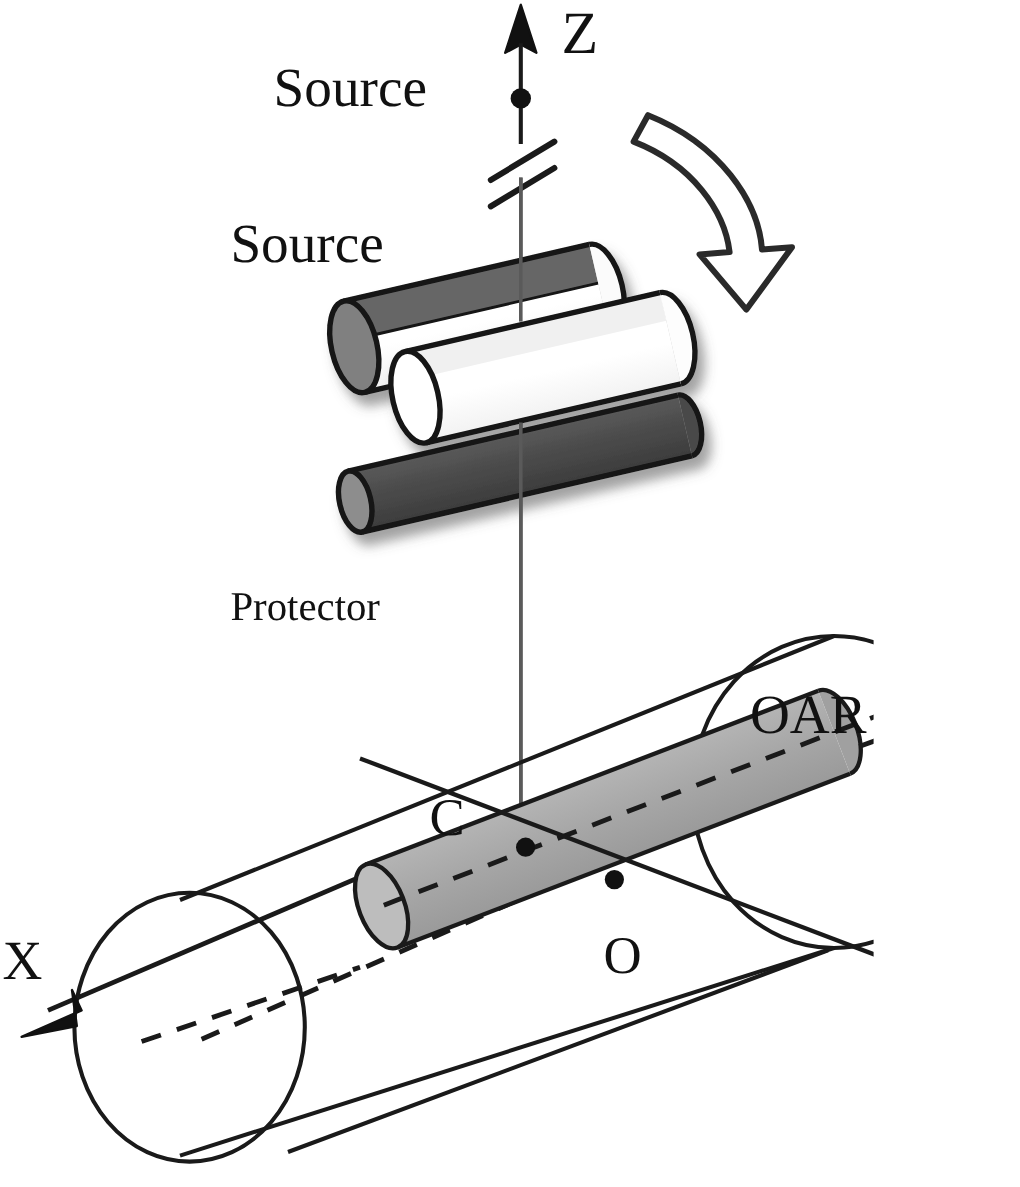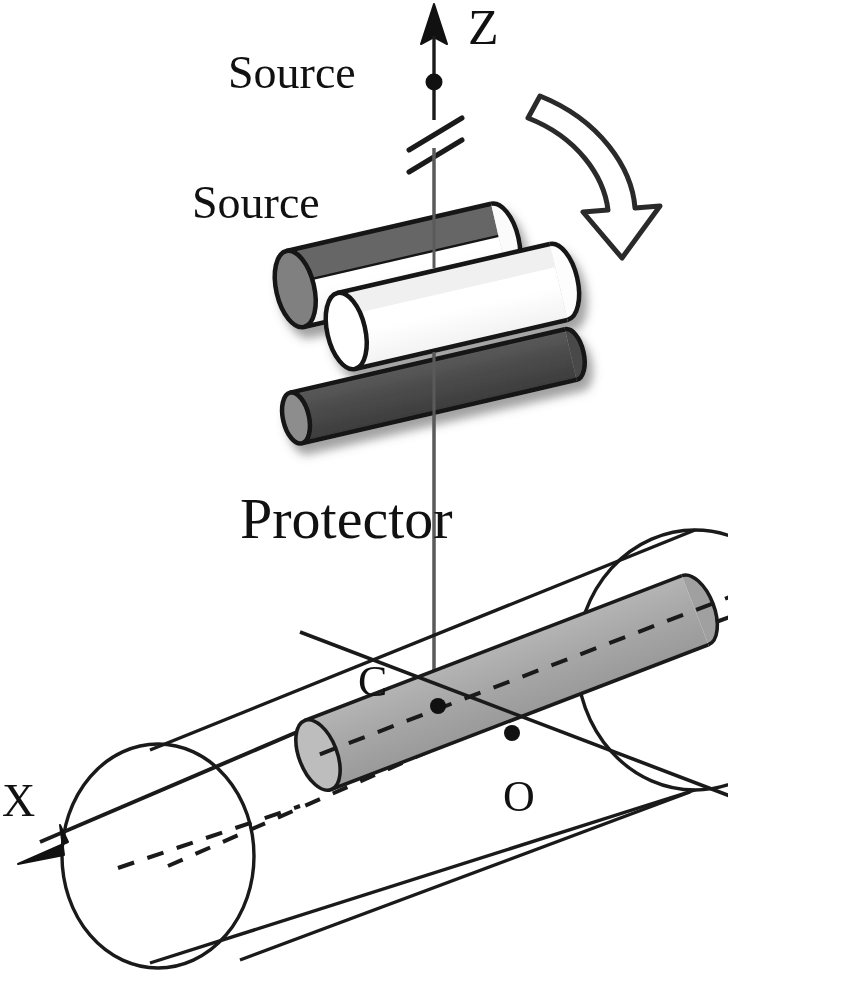--- a/index.html
+++ b/index.html
@@ -29,21 +29,21 @@
     position: absolute;
     font-family: "Liberation Serif", "DejaVu Serif", serif;
     color: #111111;
     white-space: nowrap;
     line-height: 1;
     user-select: none;
   }
   #label-source { left: 228px; top: 50px;  font-size: 46px; }
   #label-z      { left: 468px; top: 2px;   font-size: 50px; }
   #label-shapers{ left: 192px; top: 180px; font-size: 46px; }
-  #label-protector{ left: 192px; top: 490px; font-size: 58px; margin-left: 48px; }
+  #label-protector{ left: 192px; top: 490px; font-size: 34px; }
   #label-oar    { left: 625px; top: 573px; font-size: 46px; }
   #label-c      { left: 358px; top: 660px; font-size: 44px; }
   #label-o      { left: 503px; top: 775px; font-size: 44px; }
   #label-x      { left: 2px;   top: 778px; font-size: 46px; }
   #label-y      { left: 802px; top: 776px; font-size: 46px; }
 </style>
 </head>
 <body>
 
 <div id="diagram-root">
@@ -191,18 +191,19 @@
 
     <circle cx="438" cy="706" r="8" fill="#111111"></circle>
     <circle cx="512" cy="733" r="8" fill="#111111"></circle>
 
   </svg>
 
   <div class="dlabel" id="label-source">Source</div>
   <div class="dlabel" id="label-z">Z</div>
   <div class="dlabel" id="label-shapers">Source</div>
   <div class="dlabel" id="label-protector">Protector</div>
+  <div class="dlabel" id="label-oar">OAR</div>
   <div class="dlabel" id="label-c">C</div>
   <div class="dlabel" id="label-o">O</div>
   <div class="dlabel" id="label-x">X</div>
   <div class="dlabel" id="label-y">Y</div>
 
 </div>
 
 </body></html>

